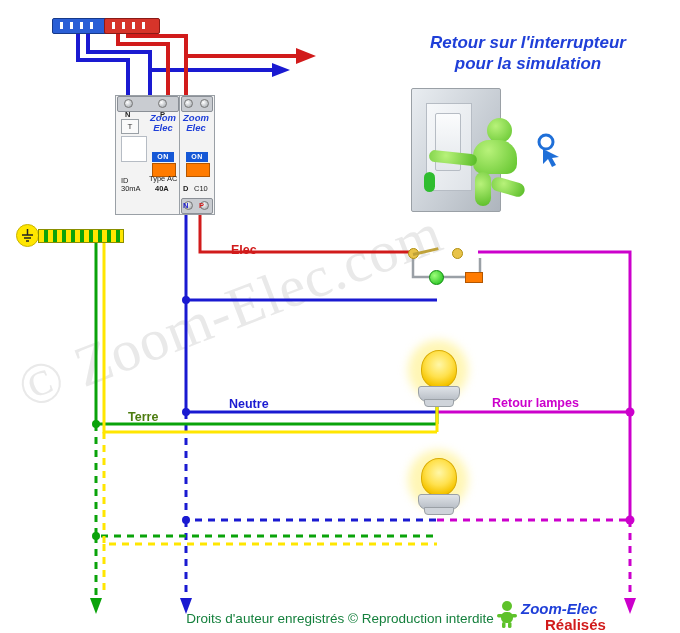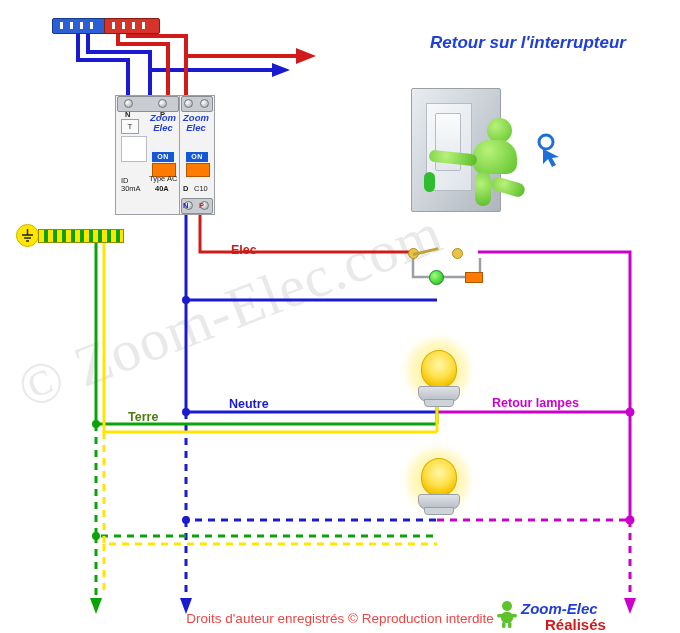--- a/index.html
+++ b/index.html
@@ -9,21 +9,21 @@
   .abs{position:absolute;}
   
   .watermark{position:absolute;left:40px;top:250px;width:560px;height:280px;
     font-family:"Liberation Serif",serif;font-size:58px;color:#e9e9e9;
     transform:rotate(-21deg);white-space:nowrap;letter-spacing:1px;
     user-select:none;pointer-events:none;}
   
   .title{position:absolute;left:398px;top:32px;width:260px;text-align:center;
     color:#1f3fd8;font-weight:bold;font-size:17px;line-height:21px;font-style:italic;}
   .footer{position:absolute;left:0;top:611px;width:680px;text-align:center;
-    color:#ef4444;font-size:13.5px;}
+    color:#15803d;font-size:13.5px;}
   
   .lbl{position:absolute;font-size:12.5px;font-weight:bold;}
   .lbl-phase{left:231px;top:243px;color:#d11b1b;}
   .lbl-neutre{left:229px;top:397px;color:#1a1ad1;}
   .lbl-terre{left:128px;top:410px;color:#4d7c0f;}
   .lbl-retour{left:492px;top:396px;color:#cc00cc;}
   
   .mod-body{position:absolute;background:#f3f3f3;border:1px solid #9aa0a6;}
   .mod-title{position:absolute;font-style:italic;font-weight:bold;color:#1f3fd8;
     font-size:9.5px;text-align:center;line-height:10px;}
@@ -202,20 +202,21 @@
   <div class="socket" style="left:418px;top:386px;"></div>
   <div class="abs" style="left:424px;top:399px;width:28px;height:6px;background:#cfd4da;border:1px solid #9aa0a6;border-radius:0 0 4px 4px;"></div>
 
   <div class="glow" style="left:408px;top:450px;width:60px;height:60px;"></div>
   <div class="bulb" style="left:421px;top:458px;"></div>
   <div class="socket" style="left:418px;top:494px;"></div>
   <div class="abs" style="left:424px;top:507px;width:28px;height:6px;background:#cfd4da;border:1px solid #9aa0a6;border-radius:0 0 4px 4px;"></div>
 
   <div class="title">
     <div>Retour sur l'interrupteur</div>
+    <div>pour la simulation</div>
   </div>
 
   <div class="plate">
     <div class="plate-in"></div>
     <div class="plate-rock"></div>
   </div>
   <div class="person" style="left:455px;top:118px;width:90px;height:92px;">
     <span class="p-head" style="left:32px;top:0;"></span>
     <span class="p-body" style="left:18px;top:22px;"></span>
     <span class="p-limb" style="left:-26px;top:34px;width:48px;height:12px;transform:rotate(6deg);"></span>

